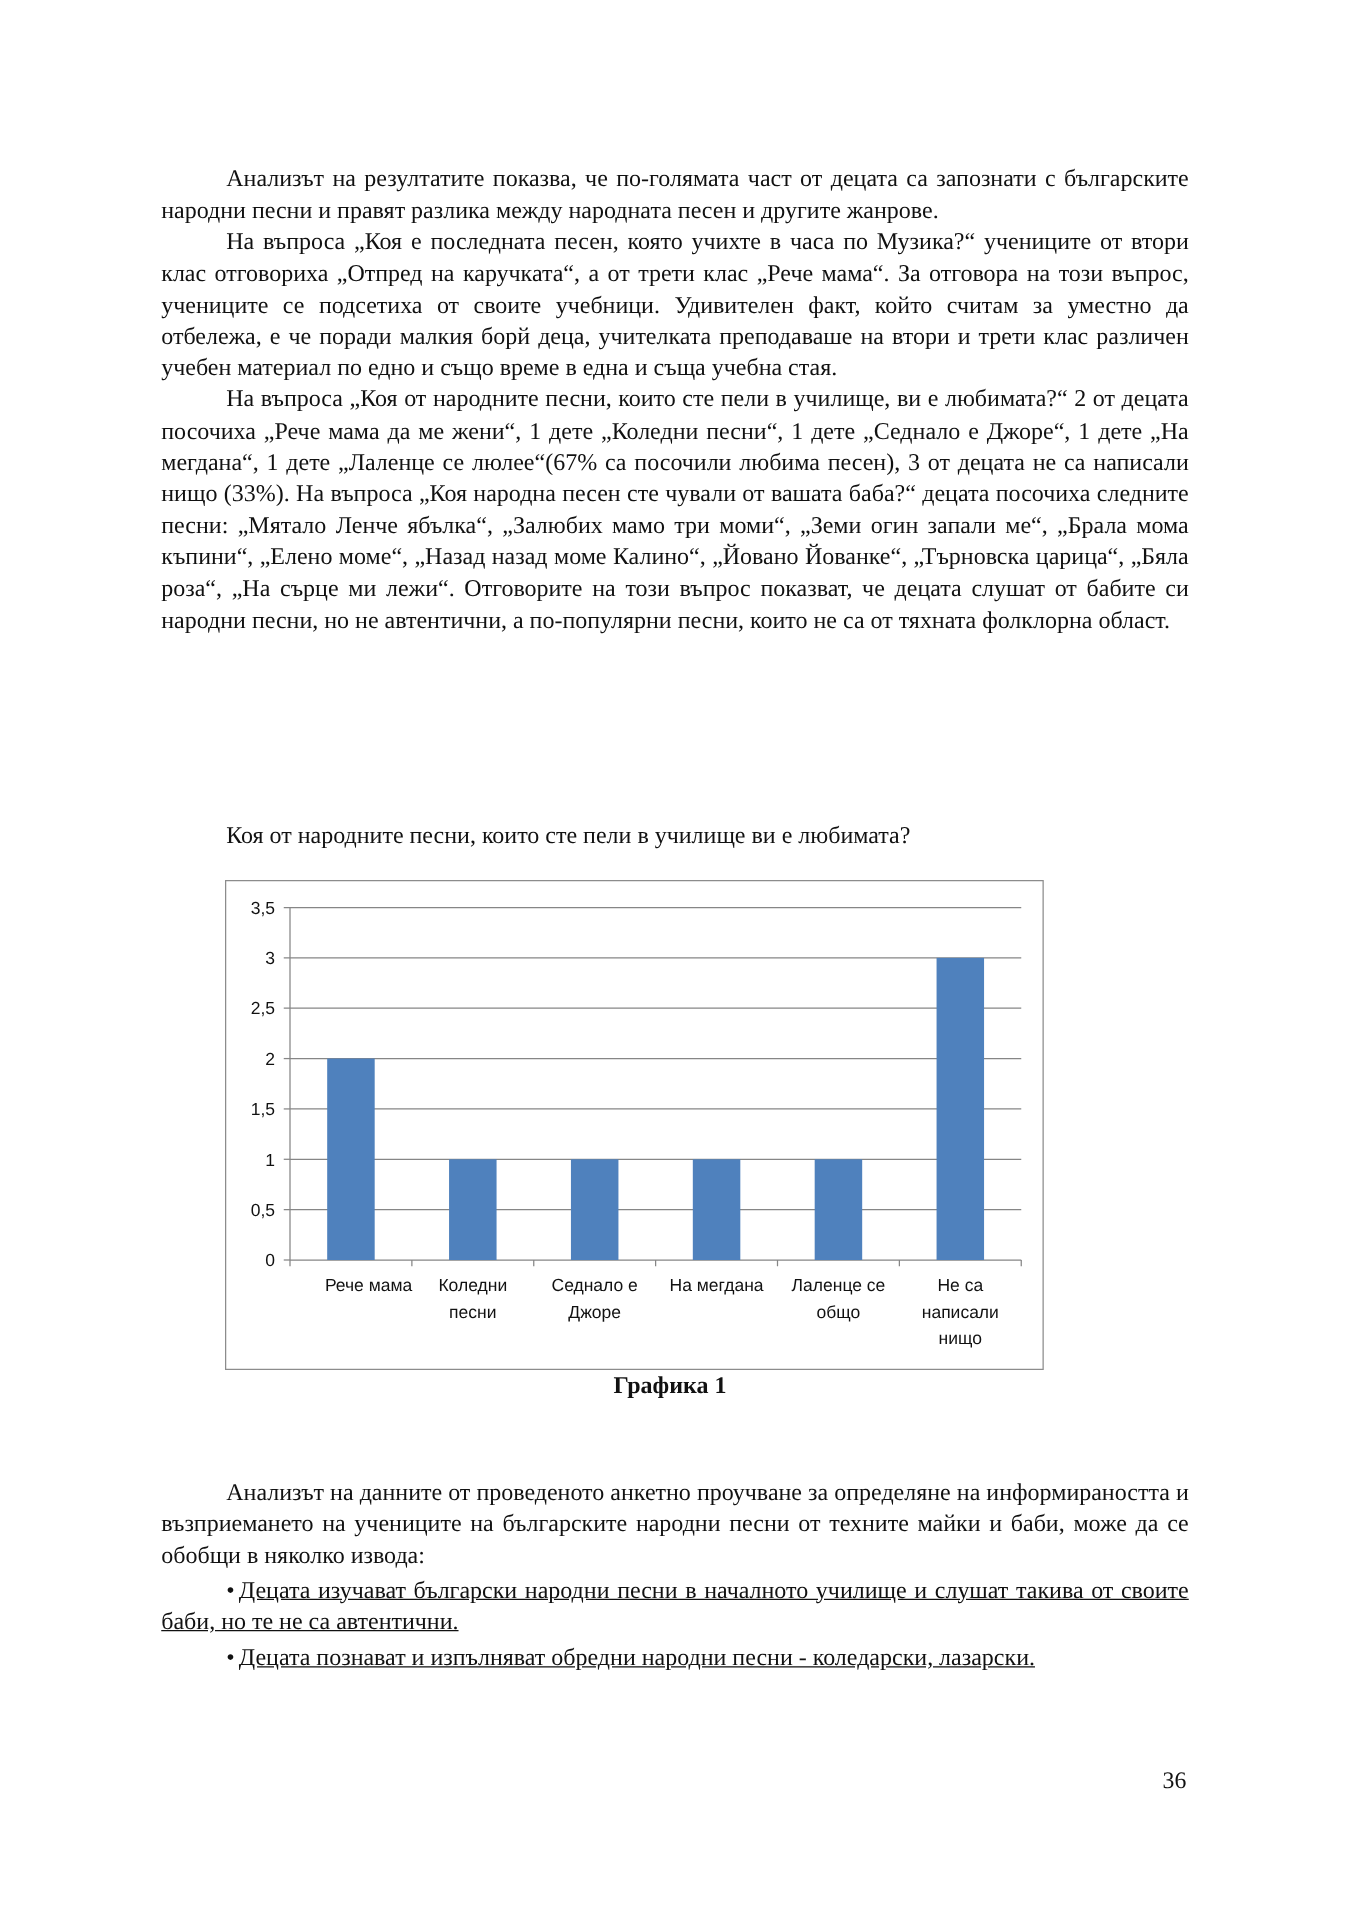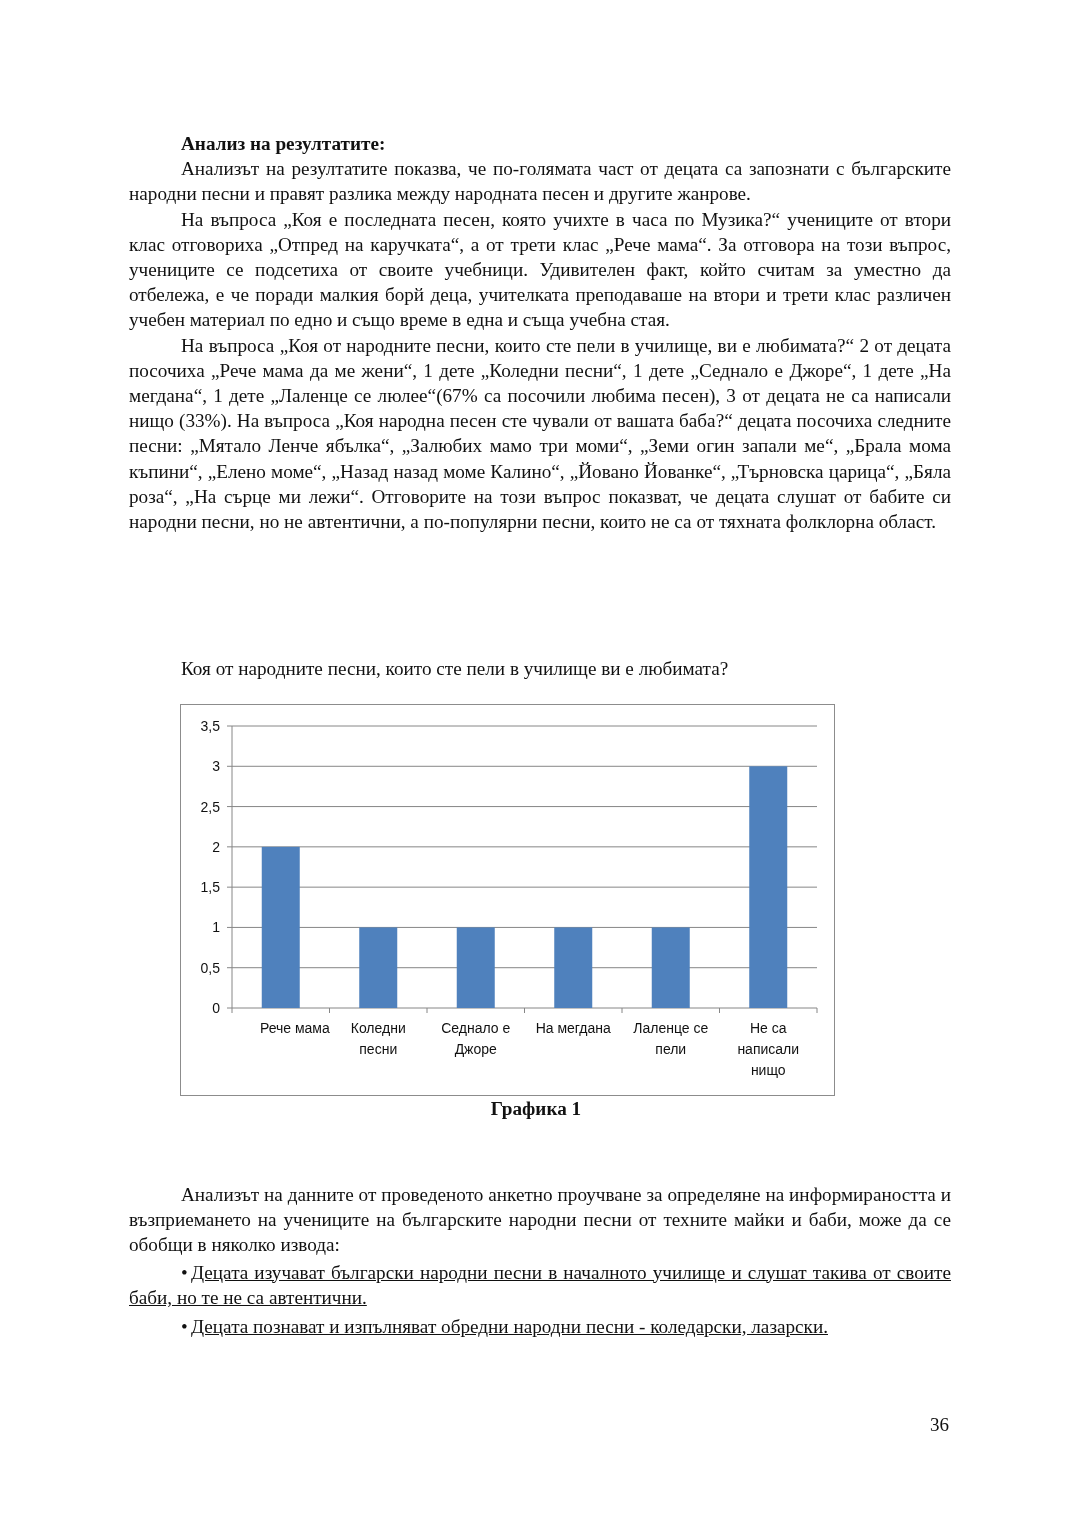--- a/index.html
+++ b/index.html
@@ -18,21 +18,20 @@
   .bullet-para { margin: 0; text-indent: 52px; text-decoration: underline; }
   .bullet { display: inline-block; width: 10px; text-indent: 0; }
   .page-number { position: absolute; left: 930px; top: 1414px; font-size: 19px; }
 </style>
 </head>
 <body>
 
 <div class="page">
 
   <div class="text-block" style="top:131px;">
-    <p class="heading">Анализ на резултатите:</p>
     <p class="para">Анализът на резултатите показва, че по-голямата част от децата са запознати с българските народни песни и правят разлика между народната песен и другите жанрове.</p>
     <p class="para">На въпроса „Коя е последната песен, която учихте в часа по Музика?“ учениците от втори клас отговориха „Отпред на каручката“, а от трети клас „Рече мама“. За отговора на този въпрос, учениците се подсетиха от своите учебници. Удивителен факт, който считам за уместно да отбележа, е че поради малкия борй деца, учителката преподаваше на втори и трети клас различен учебен материал по едно и също време в една и съща учебна стая.</p>
     <p class="para">На въпроса „Коя от народните песни, които сте пели в училище, ви е любимата?“ 2 от децата посочиха „Рече мама да ме жени“, 1 дете „Коледни песни“, 1 дете „Седнало е Джоре“, 1 дете „На мегдана“, 1 дете „Лаленце се люлее“(67% са посочили любима песен), 3 от децата не са написали нищо (33%). На въпроса „Коя народна песен сте чували от вашата баба?“ децата посочиха следните песни: „Мятало Ленче ябълка“, „Залюбих мамо три моми“, „Земи огин запали ме“, „Брала мома къпини“, „Елено моме“, „Назад назад моме Калино“, „Йовано Йованке“, „Търновска царица“, „Бяла роза“, „На сърце ми лежи“. Отговорите на този въпрос показват, че децата слушат от бабите си народни песни, но не автентични, а по-популярни песни, които не са от тяхната фолклорна област.</p>
   </div>
 
   <div class="chart-question">Коя от народните песни, които сте пели в училище ви е любимата?</div>
 
   <div class="chart-frame" id="chart-frame">
     <svg class="chart-svg" id="chart-svg" width="655" height="392">
         <line x1="46" x2="51" y1="303" y2="303" stroke="#868686" stroke-width="1"></line>
@@ -83,21 +82,21 @@
       </div>
       <div class="xlab" style="left: 245.75px; top: 313px;">
         <div>Седнало е</div>
         <div>Джоре</div>
       </div>
       <div class="xlab" style="left: 343.25px; top: 313px;">
         <div>На мегдана</div>
       </div>
       <div class="xlab" style="left: 440.75px; top: 313px;">
         <div>Лаленце се</div>
-        <div>пели</div>
+        <div>общо</div>
       </div>
       <div class="xlab" style="left: 538.25px; top: 313px;">
         <div>Не са</div>
         <div>написали</div>
         <div>нищо</div>
       </div>
     </div>
 
   <div class="caption">Графика 1</div>
 

